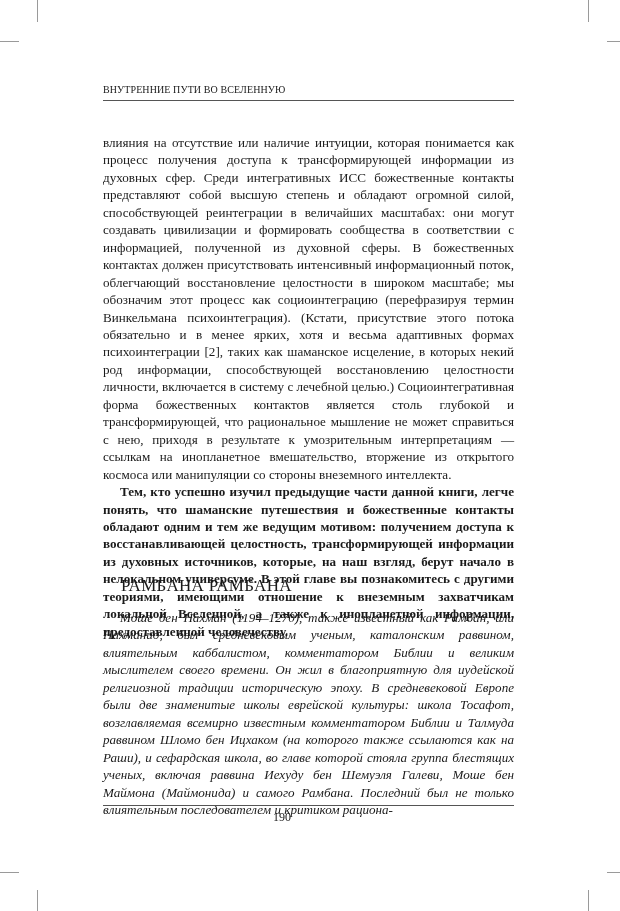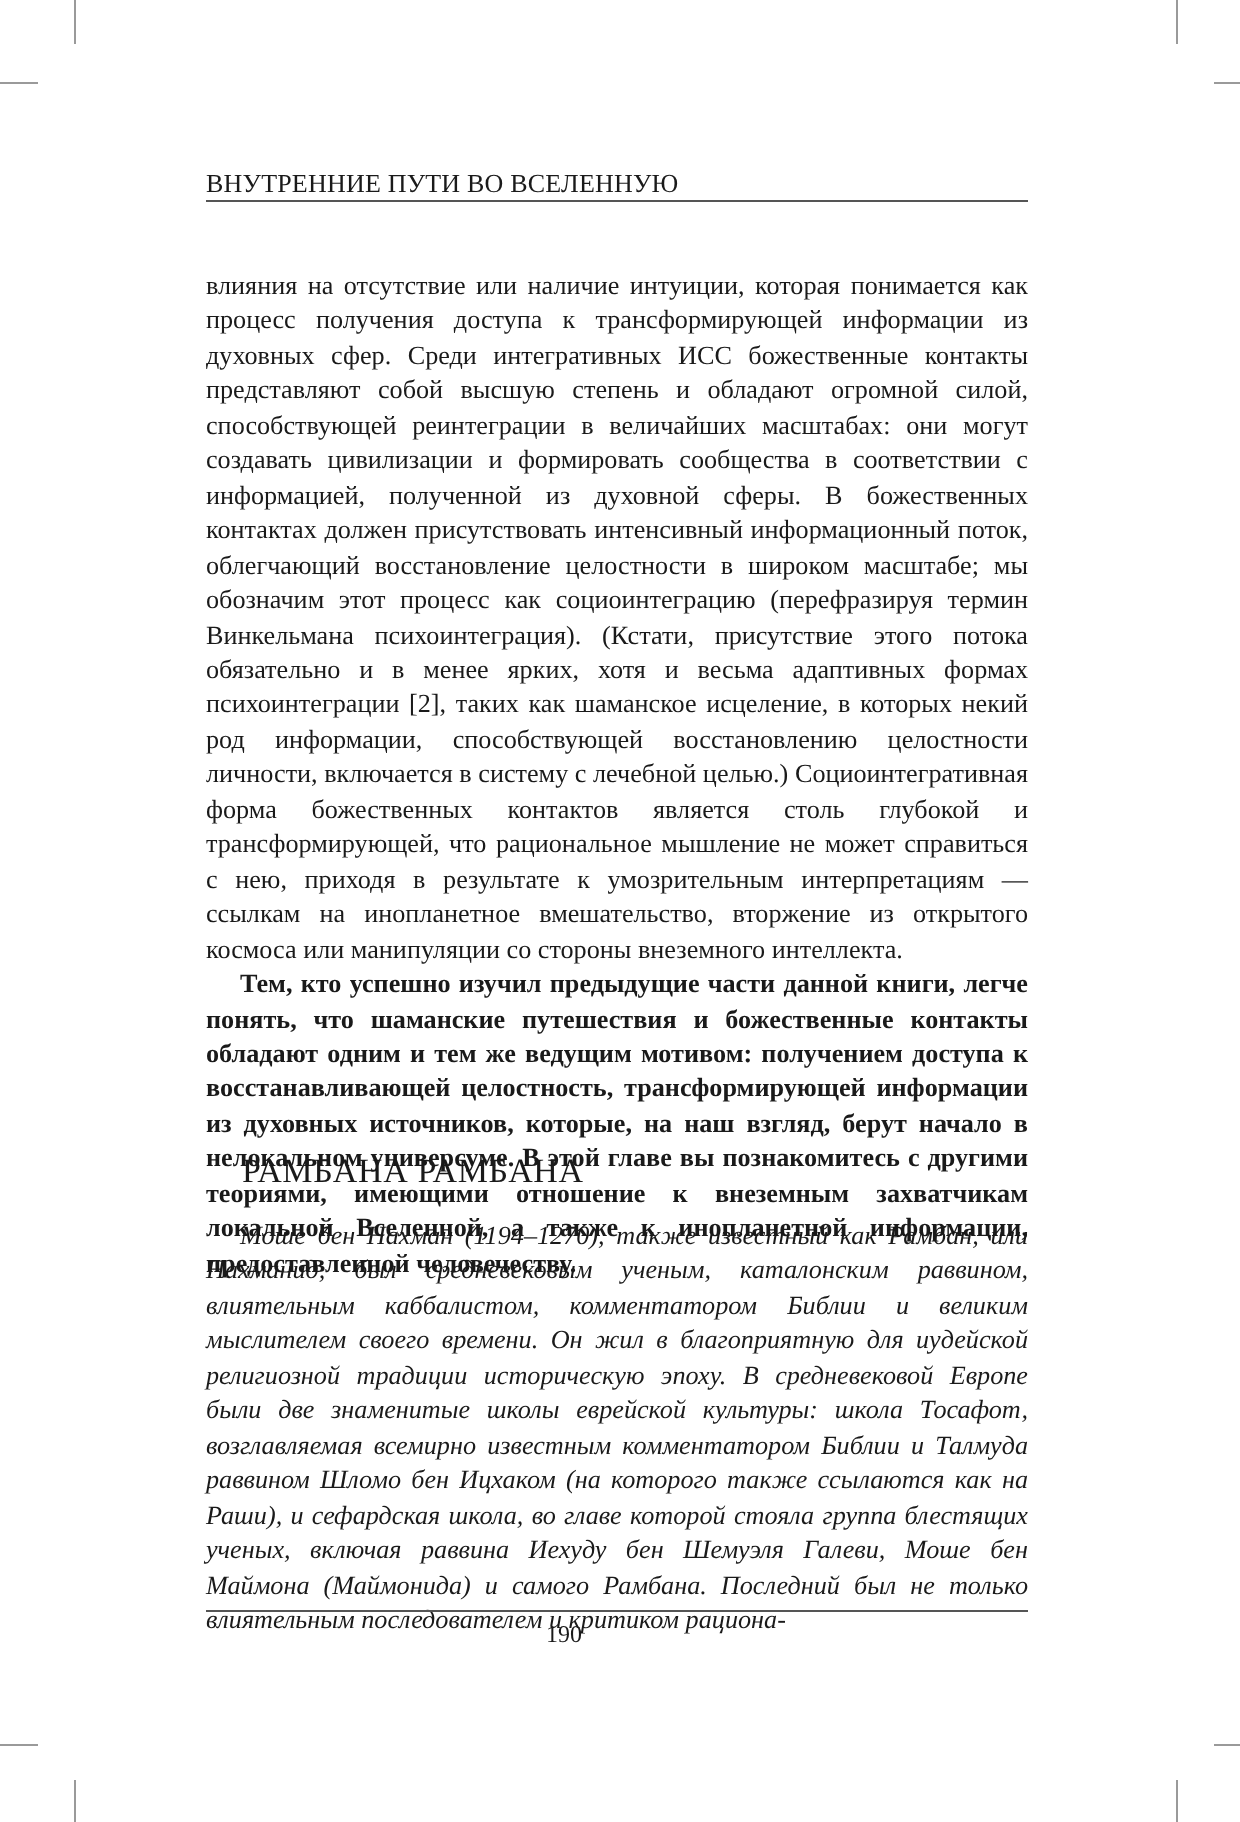--- a/index.html
+++ b/index.html
@@ -1,21 +1,21 @@
 <!DOCTYPE html>
 <html><head>
 <meta charset="utf-8">
 <style>
   html, body { margin: 0; padding: 0; background: #ffffff; }
   body { width: 620px; height: 911px; position: relative; overflow: hidden;
          font-family: "Liberation Serif", "DejaVu Serif", serif; color: #1a1a1a; }
   .crop { position: absolute; background: #9a9a9a; }
   .crop.v { width: 1px; }
   .crop.h { height: 1px; }
-  .running-head { position: absolute; left: 103px; top: 84px; font-size: 13px;
+  .running-head { position: absolute; left: 103px; top: 84px; font-size: 10px;
                   letter-spacing: 0.1px; color: #1a1a1a; }
   .rule { position: absolute; left: 103px; width: 411px; height: 1px; background: #555; }
   .body-text { position: absolute; left: 103px; width: 411px; top: 122px;
                font-size: 13.1px; line-height: 17.45px; margin-top: 12px; }
   .body-text p { margin: 0; text-align: justify; text-align-last: left; }
   .body-text p.indent { text-indent: 17px; font-weight: bold; }
   .section-title { position: absolute; left: 121px; top: 576px; font-size: 17px;
                    letter-spacing: 0.3px; color: #1a1a1a; }
   .section-body { position: absolute; left: 103px; width: 411px; top: 609px;
                   font-size: 13.1px; line-height: 17.45px; }

